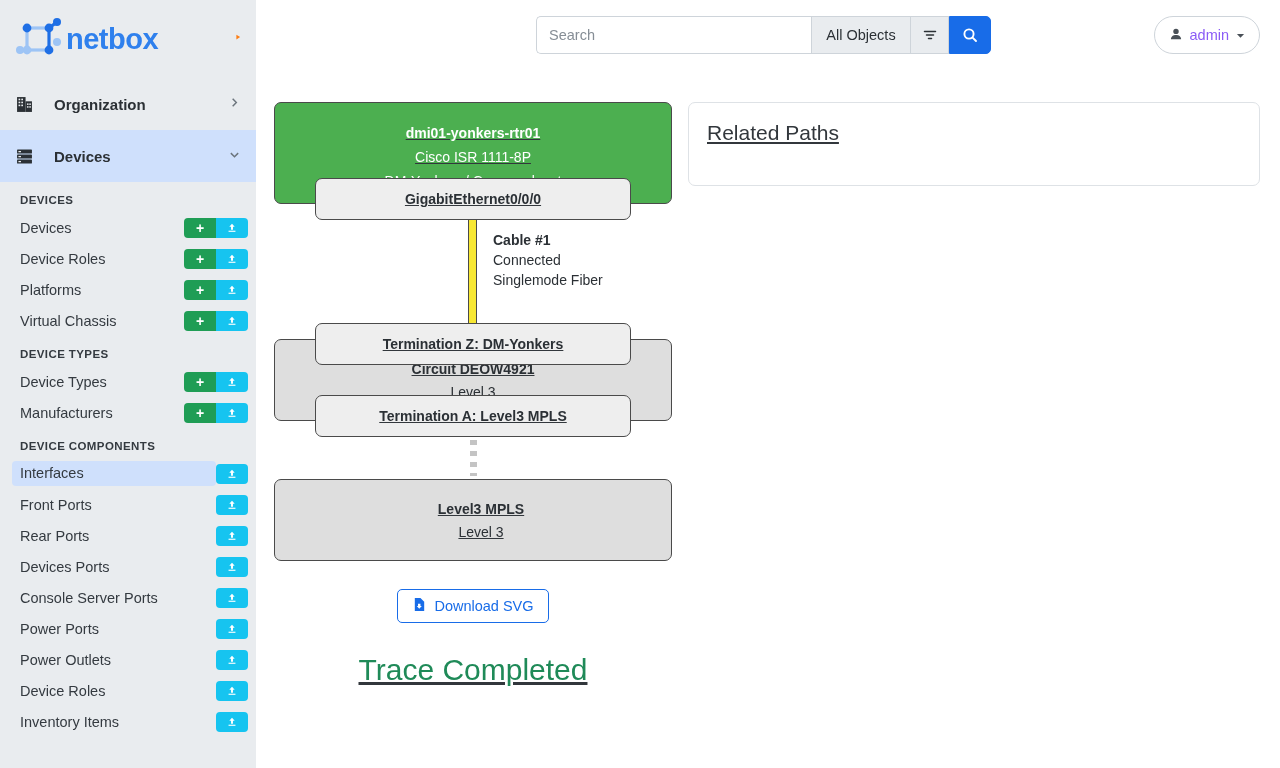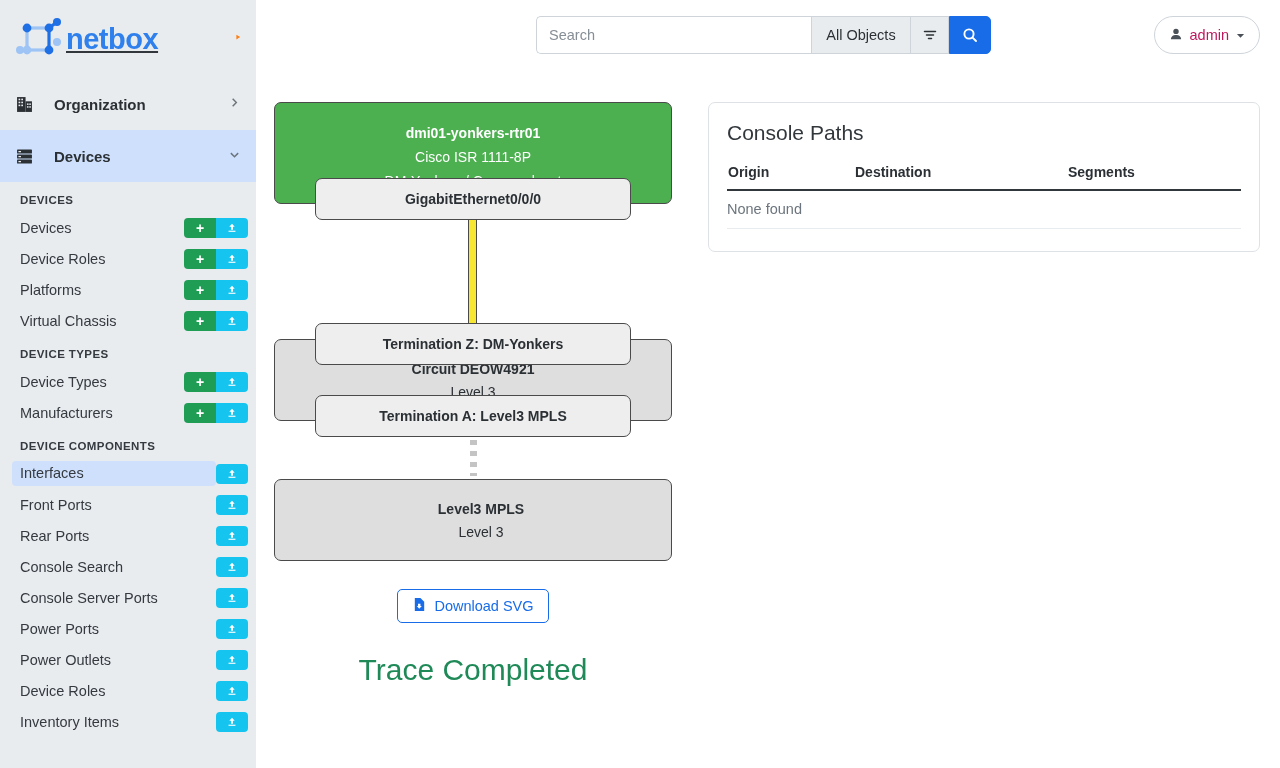--- a/index.html
+++ b/index.html
@@ -18,21 +18,20 @@
     width: 256px; height: 768px;
     background: #e9ecef;
     flex: 0 0 256px;
     overflow: hidden;
     position: relative;
   }
   .brand {
     height: 78px;
     display: flex; align-items: center;
     padding: 0 14px 0 16px;
-    text-decoration: underline;
   }
   .logo-mark { width: 46px; height: 44px; flex: 0 0 46px; }
   .logo-word {
     font-size: 29px; font-weight: 700; letter-spacing: -0.5px;
     color: #2f80ed; margin-left: 4px;
   }
   .pin-icon { margin-left: auto; color: #fd7e14; font-size: 14px; line-height: 1; }
 
   .nav-group {
     height: 52px; display: flex; align-items: center;
@@ -99,29 +98,29 @@
     height: 38px; width: 42px;
     background: #186ce8; border: 1px solid #186ce8;
     border-radius: 0 5px 5px 0;
     display: flex; align-items: center; justify-content: center; cursor: pointer;
   }
   .user-btn {
     position: absolute; right: 20px; top: 16px;
     height: 38px; padding: 0 14px;
     border: 1px solid #ced4da; border-radius: 19px;
     background: #fff; display: flex; align-items: center; gap: 7px;
-    font-size: 14.5px; color: #be185d; cursor: pointer;
+    font-size: 14.5px; color: #8b5cf6; cursor: pointer;
   }
 
   .page-title {
     font-size: 30px; font-weight: 400; color: #32373c;
     padding: 6px 0 0 18px; letter-spacing: -0.2px;
   }
 
-  .content { display: flex; padding: 32px 20px 0 18px; gap: 36px; }
+  .content { display: flex; padding: 32px 20px 0 18px; gap: 16px; text-decoration: underline; }
   .trace-col { width: 398px; flex: 0 0 398px; position: relative; }
   .side-col { flex: 1 1 auto; }
 
   
   .node {
     border: 1px solid #4a4a4a; border-radius: 7px;
     text-align: center; position: relative;
   }
   .node-device {
     background: #4caf50; color: #fff;
@@ -388,21 +387,21 @@
           <span class="btn-pair">
             <button class="sq-btn sq-imp solo">
               <svg viewBox="0 0 16 16" width="12" height="12" fill="#fff">
                 <path d="M8 2.2l3.6 4H9.3v4.1H6.7V6.2H4.4z"></path>
                 <rect x="3.4" y="11.6" width="9.2" height="1.5"></rect>
               </svg>
             </button>
           </span>
         </div>
         <div class="nav-item">
-          <span class="ni-label">Console Search</span>
+          <span class="ni-label">Devices Ports</span>
           <span class="btn-pair">
             <button class="sq-btn sq-imp solo">
               <svg viewBox="0 0 16 16" width="12" height="12" fill="#fff">
                 <path d="M8 2.2l3.6 4H9.3v4.1H6.7V6.2H4.4z"></path>
                 <rect x="3.4" y="11.6" width="9.2" height="1.5"></rect>
               </svg>
             </button>
           </span>
         </div>
         <div class="nav-item">
@@ -508,20 +507,25 @@
         <div class="node node-device">
           <div class="nd-title">dmi01-yonkers-rtr01</div>
           <div class="nd-sub">Cisco ISR 1111-8P</div>
           <div class="nd-sub">DM-Yonkers / Comms closet</div>
         </div>
 
         <div class="node node-term">GigabitEthernet0/0/0</div>
 
         <div class="cable-seg">
           <div class="cable-line"></div>
+          <div class="cable-info">
+            <div class="ci-bold">Cable #1</div>
+            <div>Connected</div>
+            <div>Singlemode Fiber</div>
+          </div>
         </div>
 
         <div class="node node-term" style="margin-top:0">Termination Z: DM-Yonkers</div>
 
         <div class="node node-circuit">
           <div class="nc-title">Circuit DEOW4921</div>
           <div class="nc-sub">Level 3</div>
         </div>
 
         <div class="node node-term">Termination A: Level3 MPLS</div>
@@ -545,33 +549,19 @@
             </span>
             <span>Download SVG</span>
           </button>
         </div>
 
         <div class="trace-done">Trace Completed</div>
       </div>
 
       <div class="side-col">
         <div class="card">
-          <div class="card-title">Console Paths</div>
-          <table class="paths">
-            <thead>
-              <tr>
-                <th class="col-origin">Origin</th>
-                <th class="col-dest">Destination</th>
-                <th>Segments</th>
-              </tr>
-            </thead>
-            <tbody>
-              <tr>
-                <td colspan="3">None found</td>
-              </tr>
-            </tbody>
-          </table>
+          <div class="card-title">Related Paths</div>
         </div>
       </div>
 
     </div>
   </main>
 </div>
 
 </body></html>

